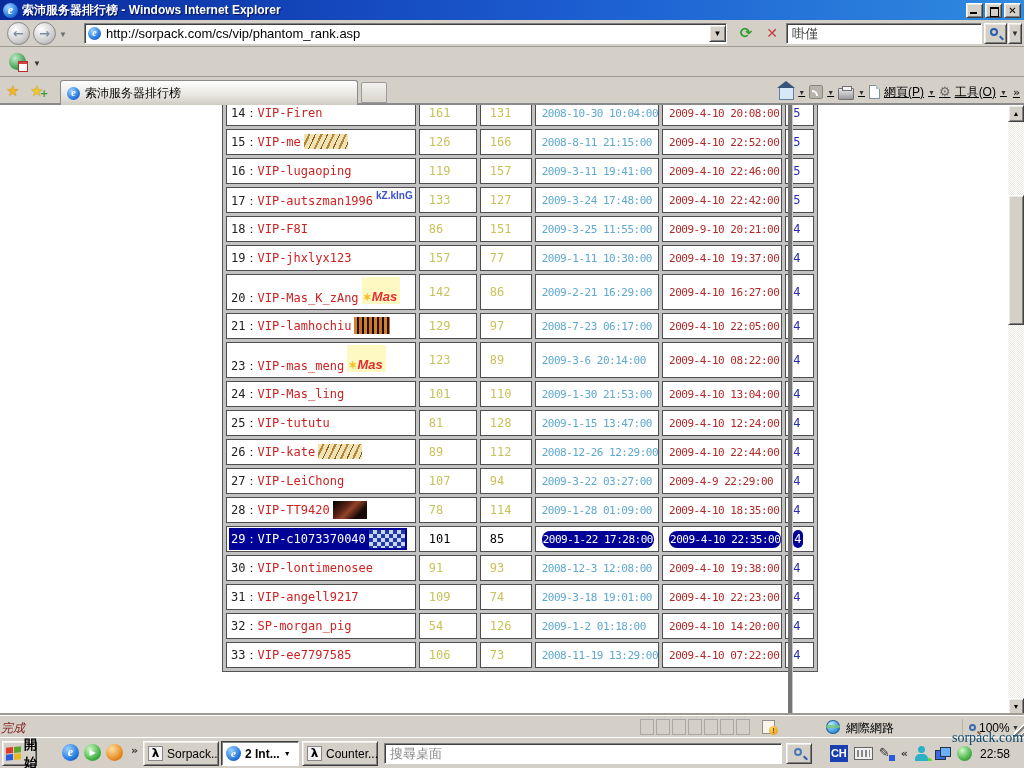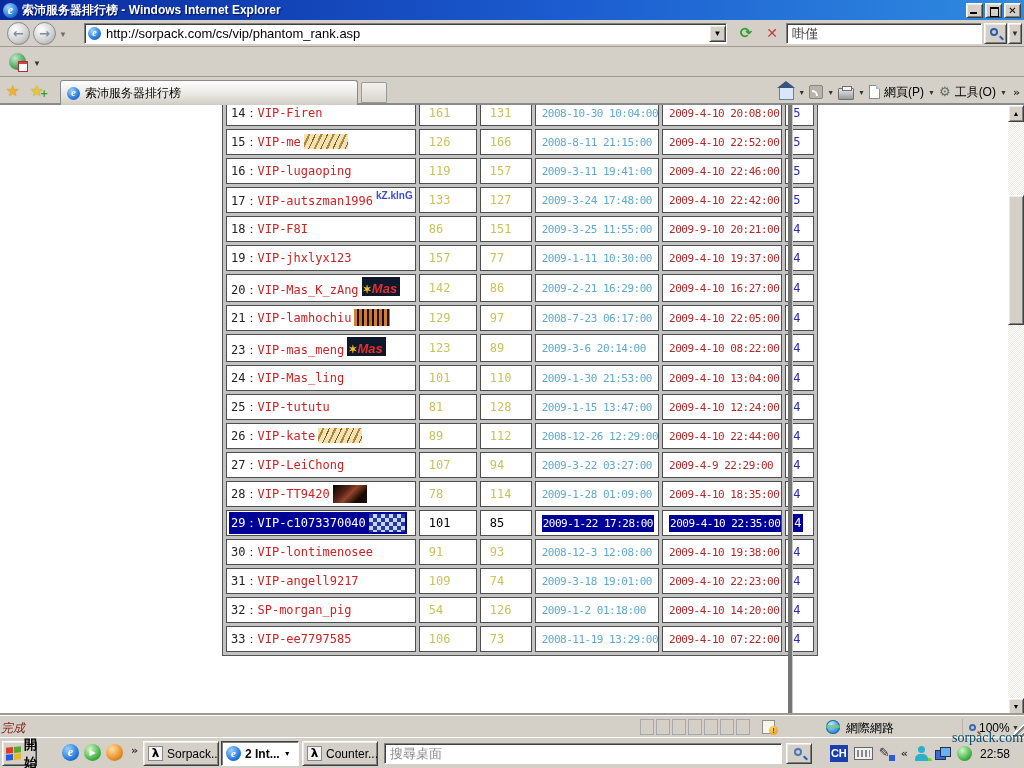--- a/index.html
+++ b/index.html
@@ -48,21 +48,21 @@
   .addon-caret { position:absolute; left:33px; top:11px; font-size:8px; color:#333; }
 
   
   .tabrow { position:absolute; left:0; top:78px; width:1024px; height:27px; background:#d4d0c8; border-bottom:2px solid #8a8a8a; }
   .fav-star { position:absolute; left:6px; top:4px; font-size:15px; color:#f0b428; text-shadow:0 0 1px #a87818; }
   .favadd-star { position:absolute; left:30px; top:4px; font-size:15px; color:#e8c838; text-shadow:0 0 1px #a87818; }
   .favadd-plus { position:absolute; left:40px; top:10px; font:bold 10px "DejaVu Sans",sans-serif; color:#2f9e2f; }
   .tab { position:absolute; left:60px; top:2px; width:298px; height:25px; background:linear-gradient(#fefefe,#e8e6e0 60%,#cfccc4); border:1px solid #8a8a8a; border-bottom:none; border-radius:3px 3px 0 0; display:flex; align-items:center; padding-left:6px; }
   .tab-label { font:12px "Liberation Sans",sans-serif; color:#000; margin-left:5px; white-space:nowrap; }
   .tab-stub { position:absolute; left:361px; top:4px; width:26px; height:21px; background:linear-gradient(#f2f1ee,#d8d5cd); border:1px solid #9a9a9a; border-radius:2px 2px 0 0; }
-  .cmdbar { position:absolute; right:4px; top:3px; display:flex; align-items:center; gap:4px; height:22px; }
+  .cmdbar { position:absolute; right:4px; top:3px; display:flex; align-items:center; gap:4px; height:22px;text-decoration:underline; }
   .cmd-caret { font-size:7px; color:#333; }
   .home-icon { width:15px; height:13px; position:relative; background:#d8e8f8; border:1px solid #6080a8; margin-top:3px; }
   .home-icon::before { content:""; position:absolute; left:-3px; top:-7px; border-left:9px solid transparent; border-right:9px solid transparent; border-bottom:7px solid #38547c; }
   .rss-icon { width:14px; height:14px; background:#b8b4ac; border:1px solid #8a867e; border-radius:2px; position:relative; }
   .rss-icon::after { content:""; position:absolute; left:2px; bottom:2px; width:4px; height:4px; border:2px solid #fff; border-left:none; border-bottom:none; border-radius:0 8px 0 0; }
   .print-icon { width:16px; height:12px; background:linear-gradient(#e8e8e8,#9a9a9a); border:1px solid #707070; border-radius:1px; position:relative; margin-top:3px; }
   .print-icon::before { content:""; position:absolute; left:3px; top:-3px; width:8px; height:3px; background:#f4f4f4; border:1px solid #707070; }
   .page-icon { width:11px; height:14px; background:#fff; border:1px solid #8090a0; position:relative; }
   .page-icon::after { content:""; position:absolute; right:-1px; top:-1px; border-top:4px solid #d4d0c8; border-left:4px solid #b0c0d0; }
   .gear-icon { font-size:13px; color:#6a6a6a; line-height:14px; }
@@ -82,24 +82,24 @@
   .rank { color:#222; }
   .pname { color:var(--name-red,#cc2222); }
   .n1,.n2 { color:var(--value-yellow,#c9c25a); }
   .d1 { color:var(--date-blue,#5fa8cf); font-size:11px; letter-spacing:-0.5px; }
   .d2 { color:var(--date-red,#b02828); font-size:11px; letter-spacing:-0.5px; }
   .lvl { color:var(--level-blue,#2a2ab8); }
   .namewrap { display:inline-block; padding:2px 2px; }
   tr.selected .namewrap { background:var(--selection,#000096); }
   tr.selected .rank, tr.selected .pname { color:#fff; }
   tr.selected .n1, tr.selected .n2 { color:#000; }
-  tr.selected .selspan { background:var(--selection,#000096); color:#fff; padding:2px 1px; }
+  tr.selected .selspan { background:var(--selection,#000096); color:#fff; padding:2px 1px;border-radius:8px; }
   
   .badge { display:inline-block; margin-left:3px; vertical-align:-3px; }
-  .badge-mas { background:#0f172a; color:#e03030; font:italic bold 13px "Liberation Sans",sans-serif; padding:4px 3px 0 1px; vertical-align:1px; position:relative; }
+  .badge-mas { background:#fef9c3; color:#e03030; font:italic bold 13px "Liberation Sans",sans-serif; padding:12px 3px 0 1px; vertical-align:1px; position:relative; }
   .badge-mas::before { content:"✶"; color:#f2c020; font-size:11px; font-style:normal; margin-right:0px; }
   .badge-kzkln { color:#3a4fd0; font:bold 10px "Liberation Sans",sans-serif; vertical-align:6px; }
   .badge-creature { width:44px; height:15px; background:#efe3b4 repeating-linear-gradient(115deg,rgba(0,0,0,0) 0 4px,#b5853a 4px 6px,rgba(0,0,0,0) 6px 10px,#8a5a20 10px 11px); }
   .badge-tiger { width:36px; height:17px; vertical-align:-4px; background:repeating-linear-gradient(90deg,#d08030 0 3px,#241205 3px 5px,#c87028 5px 8px,#140a00 8px 10px); }
   .badge-photo { width:34px; height:18px; vertical-align:-5px; background:linear-gradient(135deg,#000 0%,#5a2418 35%,#93442a 50%,#1a0a06 75%); }
   .badge-selected-img { width:36px; height:18px; vertical-align:-5px; background:repeating-conic-gradient(#c8d4f0 0% 25%,#2038a8 0% 50%) 0 0 / 8px 8px; }
 
   
   .vscroll { position:absolute; left:1008px; top:105px; width:16px; height:610px; background:#ece9e2; background-image:linear-gradient(45deg,#fff 25%,transparent 25%,transparent 75%,#fff 75%),linear-gradient(45deg,#fff 25%,transparent 25%,transparent 75%,#fff 75%); background-size:2px 2px; background-position:0 0,1px 1px; }
   .sb-btn { position:absolute; left:0; width:16px; height:17px; text-align:center; font-size:7px; line-height:16px; color:#000; }

